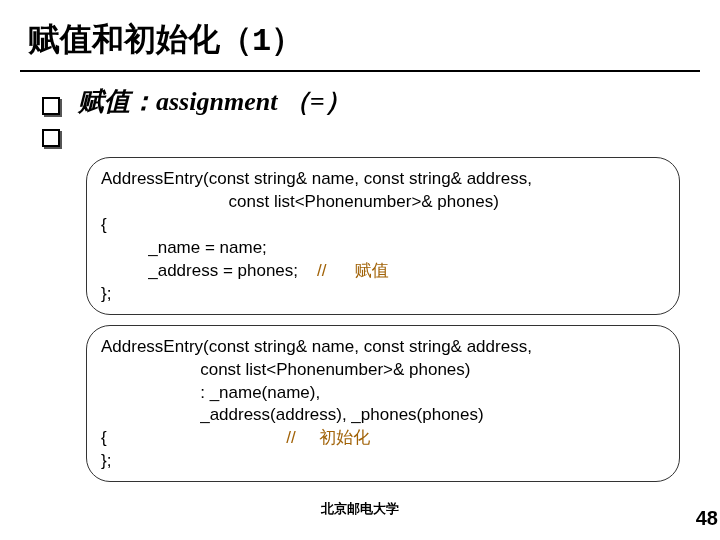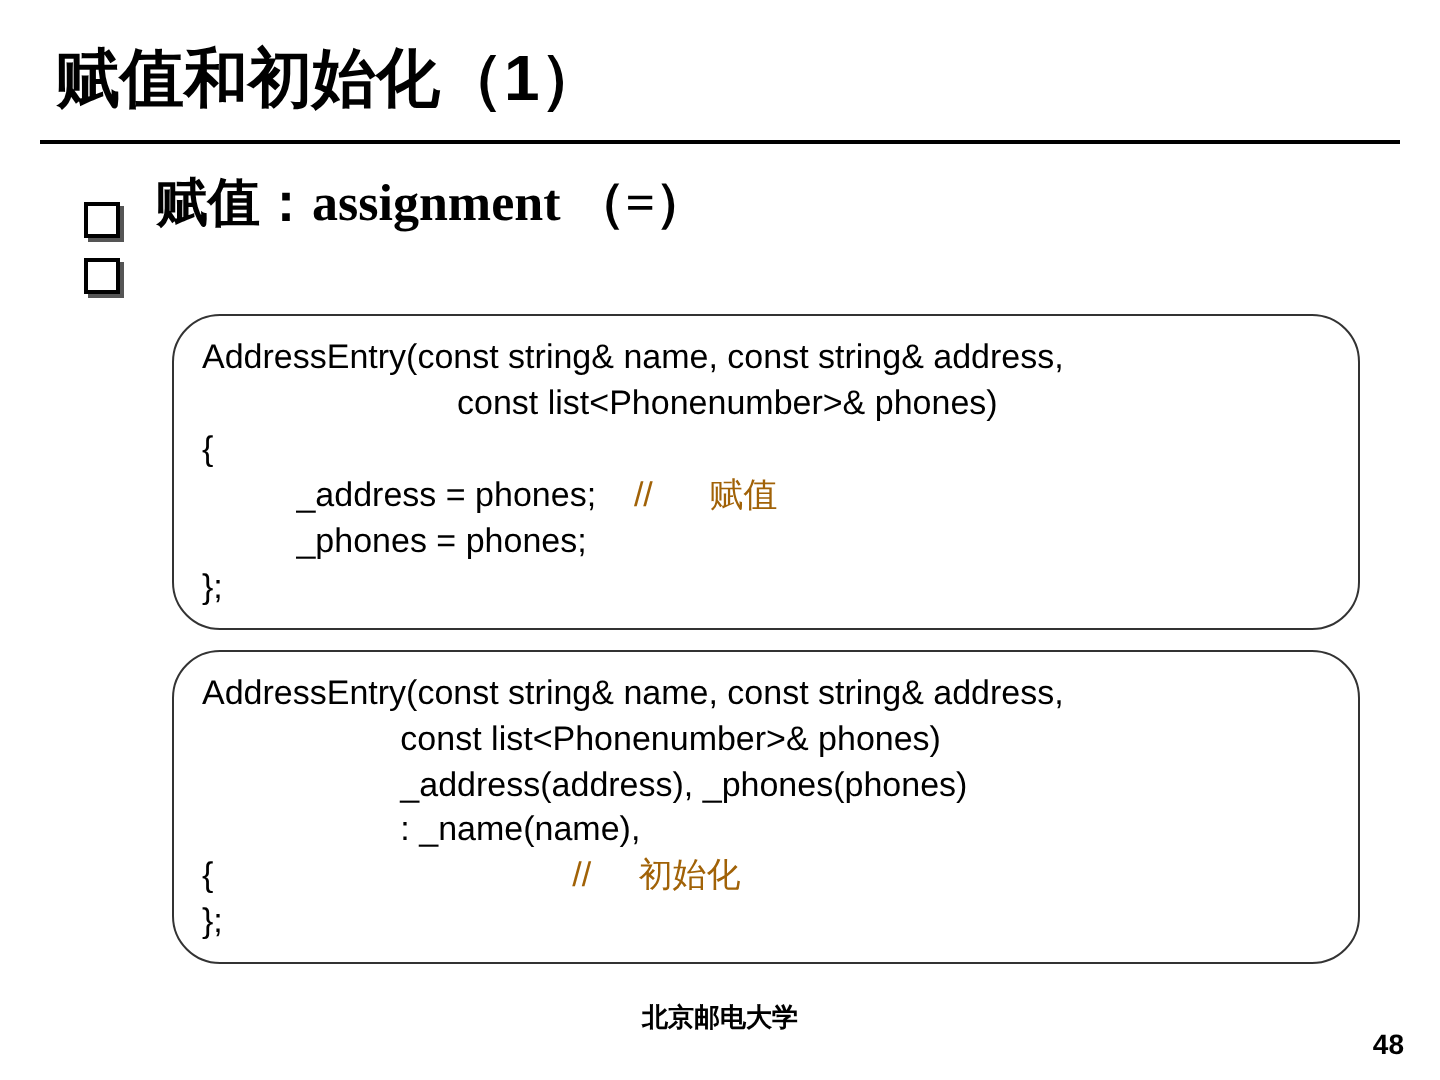--- a/index.html
+++ b/index.html
@@ -9,34 +9,35 @@
     height: 540px;
     background: #fff;
     font-family: "SimSun", "宋体", serif;
     position: relative;
     overflow: hidden;
   }
   .title {
     font-size: 32px;
     font-weight: bold;
     padding: 18px 0 8px 28px;
-    font-family: Liberation Sans, sans-serif;
+    font-family: Liberation Mono, monospace;
   }
   .hr {
     height: 2px;
     background: #000;
     margin: 0 20px 0 20px;
   }
   .bullets {
     padding: 12px 0 0 42px;
   }
   .bullet-row {
     display: flex;
-    align-items: flex-end;
+    align-items: center;
     margin-bottom: 2px;
+    font-style: italic;
   }
   .bullet-icon {
     width: 14px;
     height: 14px;
     border: 2px solid #000;
     box-shadow: 2px 2px 0 #555;
     margin: 8px 18px 0 0;
     flex-shrink: 0;
   }
   .bullet-text {
@@ -67,22 +68,22 @@
     bottom: 22px;
     width: 100%;
     text-align: center;
     font-size: 13px;
     font-weight: bold;
     font-family: "SimSun", serif;
   }
   .pagenum {
     position: absolute;
     bottom: 10px;
-    right: 18px;
-    font-size: 14px;
+    right: 2px;
+    font-size: 20px;
     font-weight: bold;
     font-family: Arial, sans-serif;
   }
 </style>
 </head>
 <body>
 
 <div class="title">赋值和初始化（1）</div>
 <div class="hr"></div>
 
@@ -93,28 +94,28 @@
   </div>
   <div class="bullet-row">
     <div class="bullet-icon"></div>
   </div>
 </div>
 
 <div class="code-box">
   <div class="code-line">AddressEntry(const string&amp; name, const string&amp; address,</div>
   <div class="code-line">                           const list&lt;Phonenumber&gt;&amp; phones)</div>
   <div class="code-line">{</div>
+  <div class="code-line">          _name = name;</div>
   <div class="code-line"><span>          _address = phones;    </span><span class="annot">//      赋值</span></div>
-  <div class="code-line">          _phones = phones;</div>
   <div class="code-line">};</div>
 </div>
 
 <div class="code-box">
   <div class="code-line">AddressEntry(const string&amp; name, const string&amp; address,</div>
   <div class="code-line">                     const list&lt;Phonenumber&gt;&amp; phones)</div>
+  <div class="code-line">                     : _name(name),</div>
   <div class="code-line">                     _address(address), _phones(phones)</div>
-  <div class="code-line">                     : _name(name),</div>
   <div class="code-line"><span>{                                      </span><span class="annot">//     初始化</span></div>
   <div class="code-line">};</div>
 </div>
 
 <div class="footer">北京邮电大学</div>
 <div class="pagenum">48</div>
 
 </body></html>

